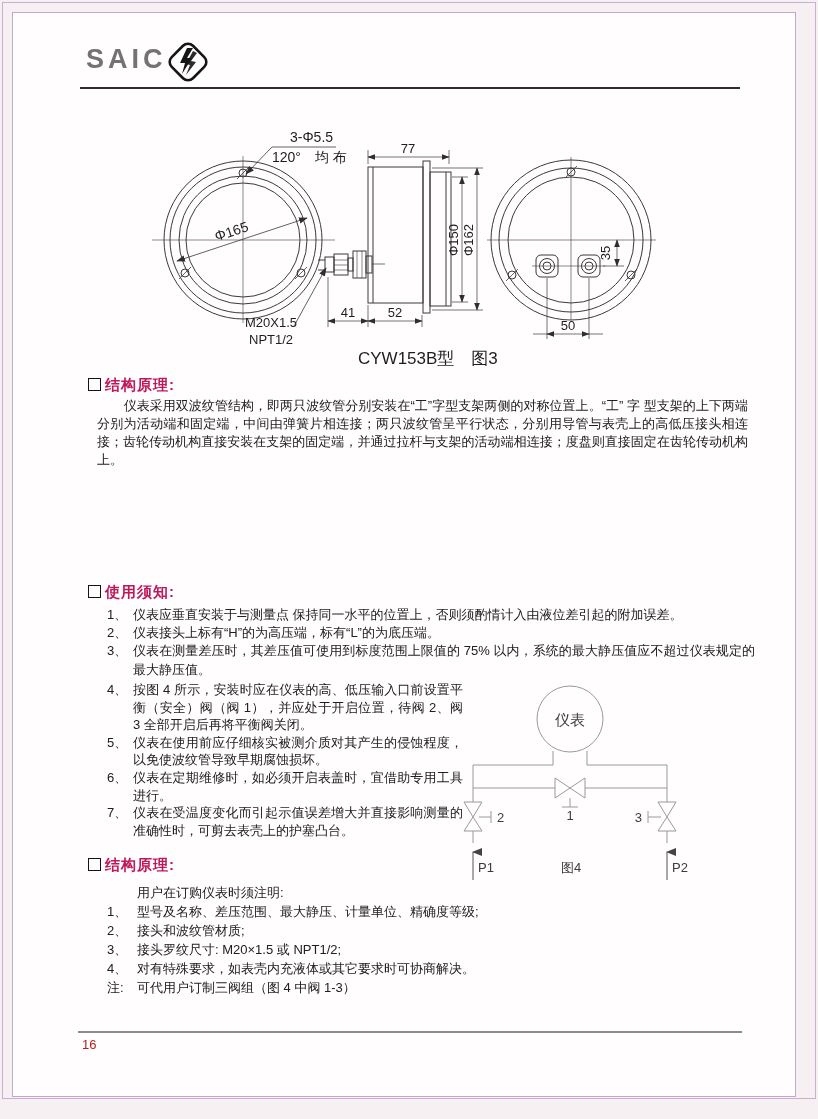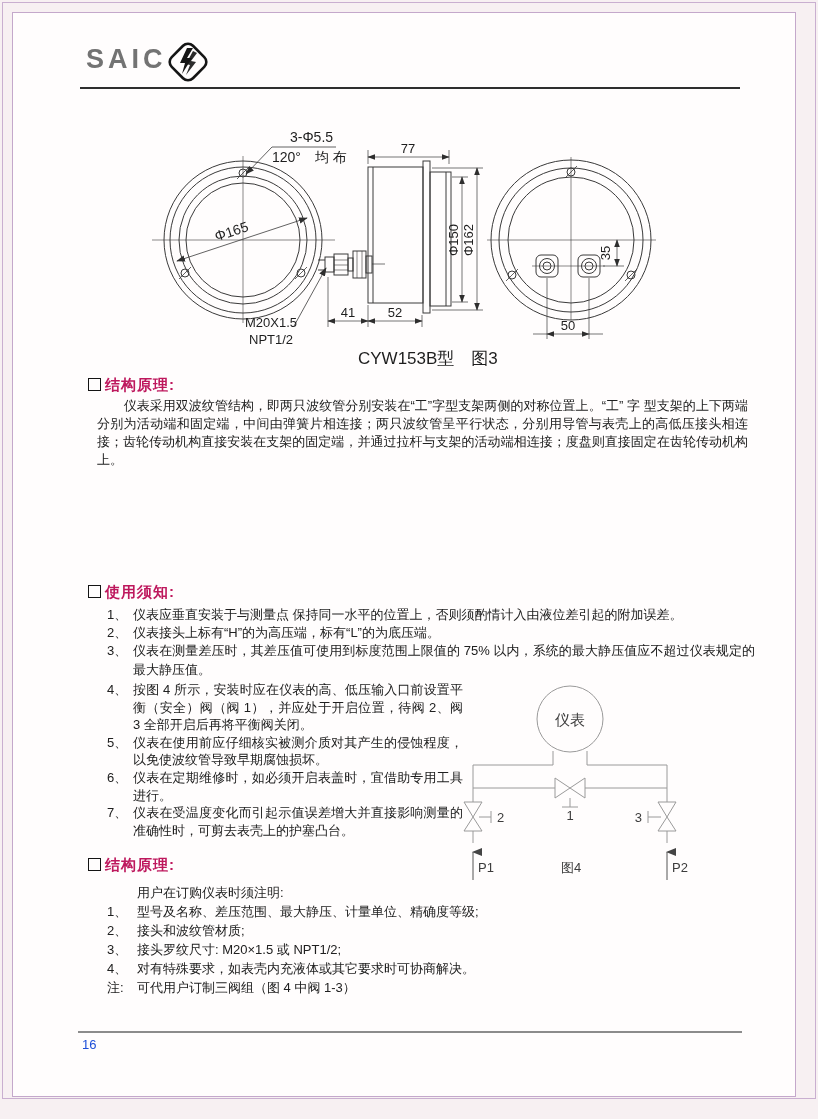--- a/index.html
+++ b/index.html
@@ -18,21 +18,21 @@
   .list .n{flex:none;}
   .list .t{flex:1;text-align:justify;}
   .ulist{font-size:13px;line-height:18.2px;}
   .ulist .n{width:26px;}
   .ulist2{font-size:13px;line-height:17.6px;}
   .ulist2 .n{width:26px;}
   .olist{font-size:13px;line-height:18.9px;}
   .olist .n{width:30px;}
   .intro{font-size:13px;}
   .bottom-rule{left:78px;top:1031px;width:664px;height:2px;background:#8c8c8c;}
-  .pagenum{left:82px;top:1037px;font-size:13px;color:#1d4ed8;}
+  .pagenum{left:82px;top:1037px;font-size:13px;color:#b91c1c;}
   svg text{font-family:"Liberation Sans","DejaVu Sans",sans-serif;}
 </style>
 </head>
 <body>
 
 <div class="outer-edge"></div>
 <div class="frame"></div>
 
 <div class="abs brand-text">SAIC</div>
 <svg class="abs" style="left:162px;top:36px;" width="52" height="52" viewBox="0 0 52 52">

